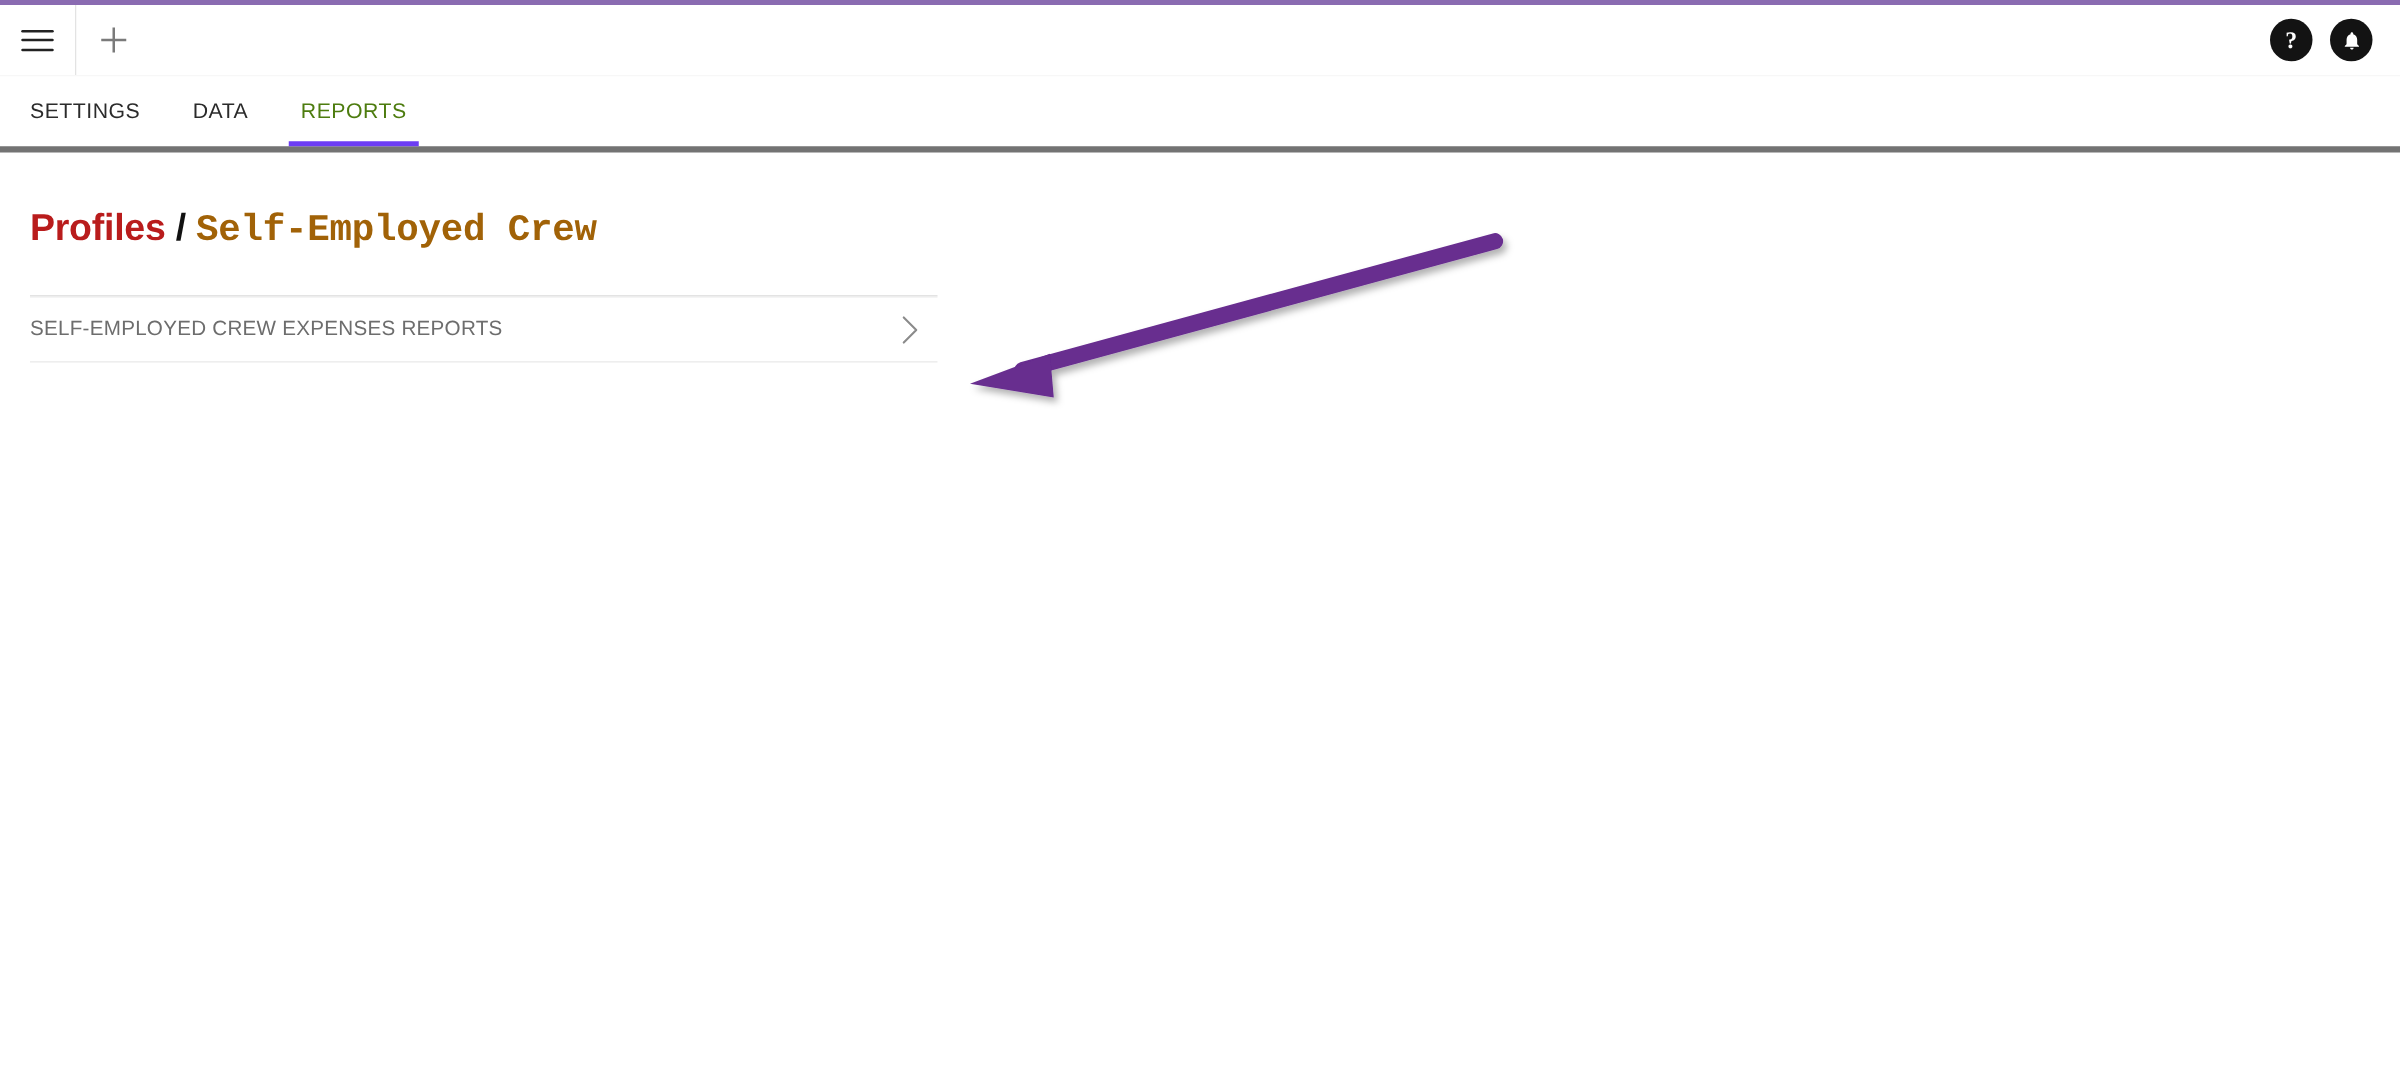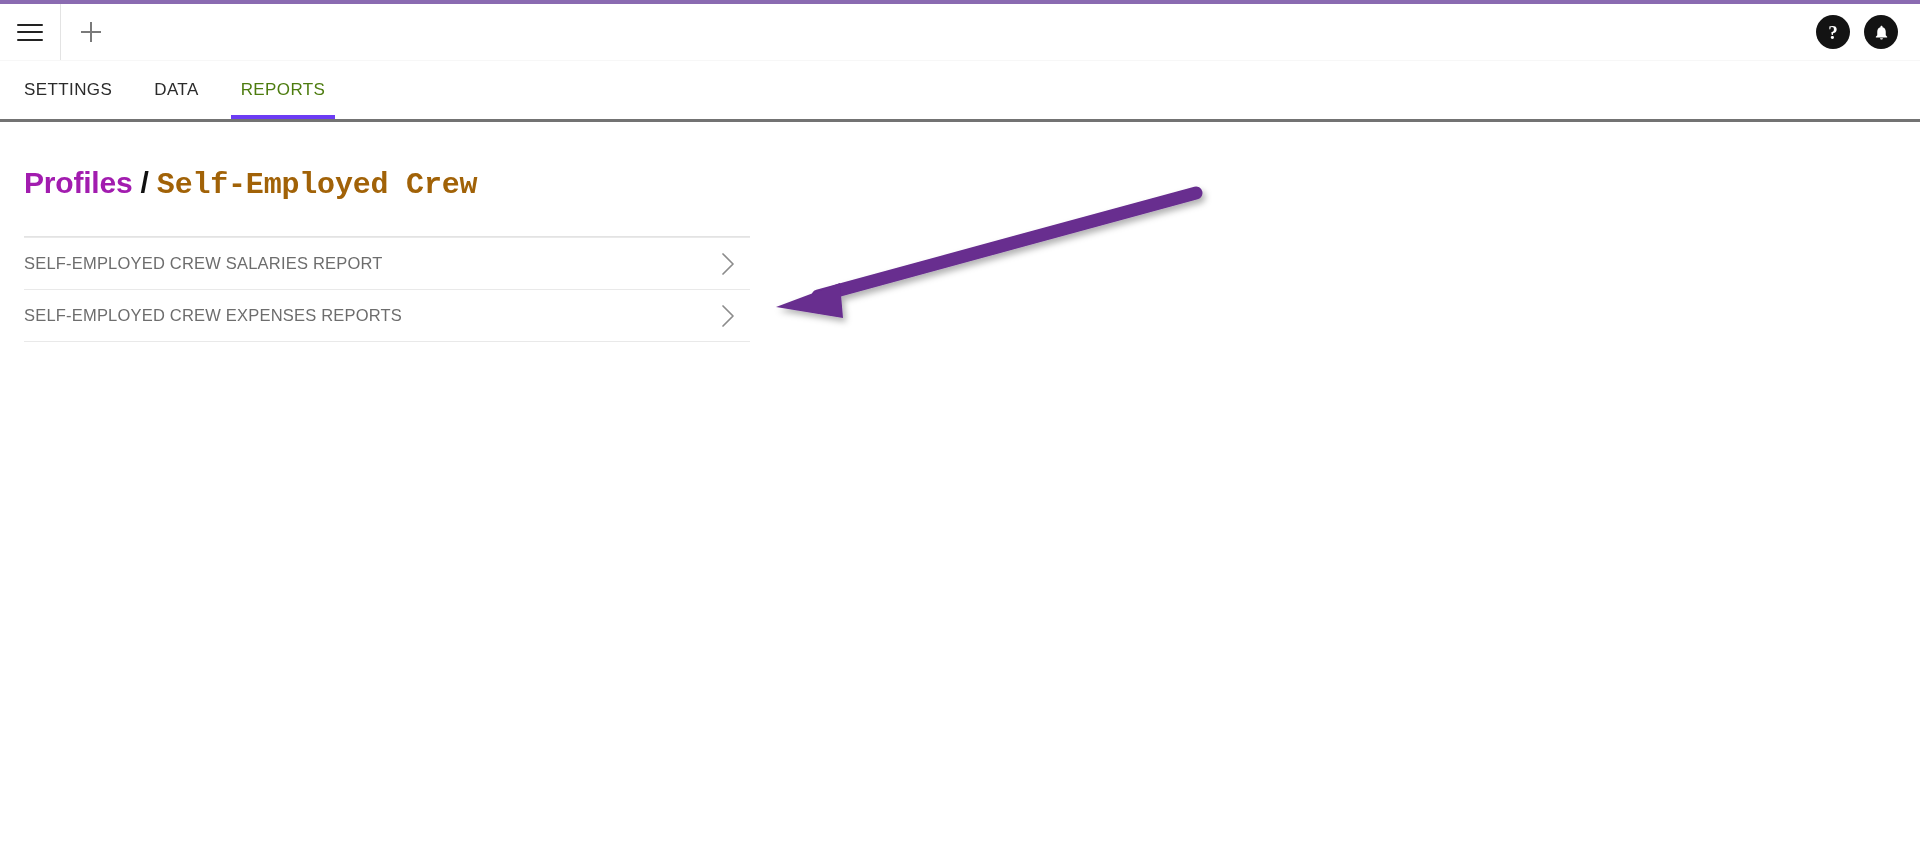--- a/index.html
+++ b/index.html
@@ -111,21 +111,21 @@
     font-size: 19px;
     font-weight: bold;
     line-height: 1;
     font-family: "Liberation Serif", serif;
   }
 
   
   .tab-bar {
     height: 62px;
     background: #ffffff;
-    border-bottom: 3px solid #737373;
+    border-bottom: 5px solid #737373;
     display: flex;
     align-items: stretch;
     padding-left: 24px;
     box-sizing: border-box;
   }
   .tab {
     display: flex;
     align-items: center;
     padding: 0 10px;
     margin-right: 22px;
@@ -159,21 +159,21 @@
   .page-title {
     font-size: 30px;
     font-weight: bold;
     margin: 0;
     padding: 44px 0 34px 0;
     letter-spacing: -0.2px;
     color: #111111;
     line-height: 1.1;
   }
   .page-title .crumb-link {
-    color: #a21caf;
+    color: #b91c1c;
     cursor: pointer;
   }
   .page-title .crumb-sep {
     color: #111111;
     font-weight: bold;
   }
   .page-title .crumb-current {
     color: #a16207;
     font-family: Liberation Mono, monospace;
   }
@@ -269,26 +269,20 @@
 
   <h1 class="page-title">
     <span class="crumb-link">Profiles</span><span class="crumb-sep">&nbsp;/&nbsp;</span><span class="crumb-current">Self-Employed Crew</span>
   </h1>
 
   <hr class="title-rule">
 
 
   <section class="report-list">
 
-    <div class="report-row">
-      <span class="report-row-label">SELF-EMPLOYED CREW SALARIES REPORT</span>
-      <svg class="chevron-icon" width="16" height="26" viewBox="0 0 16 26" fill="none" stroke="currentColor" stroke-width="1.7" stroke-linecap="round" stroke-linejoin="round">
-        <polyline points="3,3 13,13 3,23"></polyline>
-      </svg>
-    </div>
 
     <div class="report-row">
       <span class="report-row-label">SELF-EMPLOYED CREW EXPENSES REPORTS</span>
       <svg class="chevron-icon" width="16" height="26" viewBox="0 0 16 26" fill="none" stroke="currentColor" stroke-width="1.7" stroke-linecap="round" stroke-linejoin="round">
         <polyline points="3,3 13,13 3,23"></polyline>
       </svg>
     </div>
 
   </section>
 </main>

